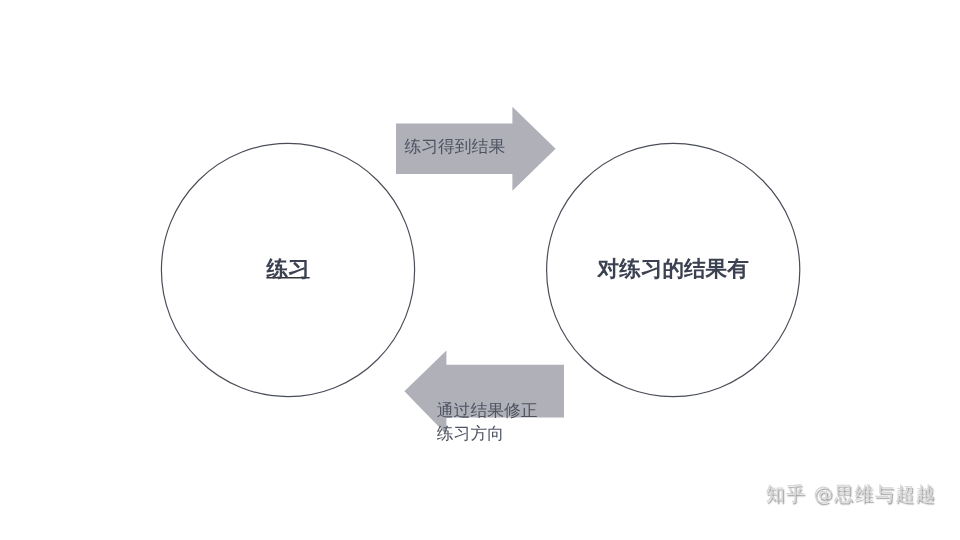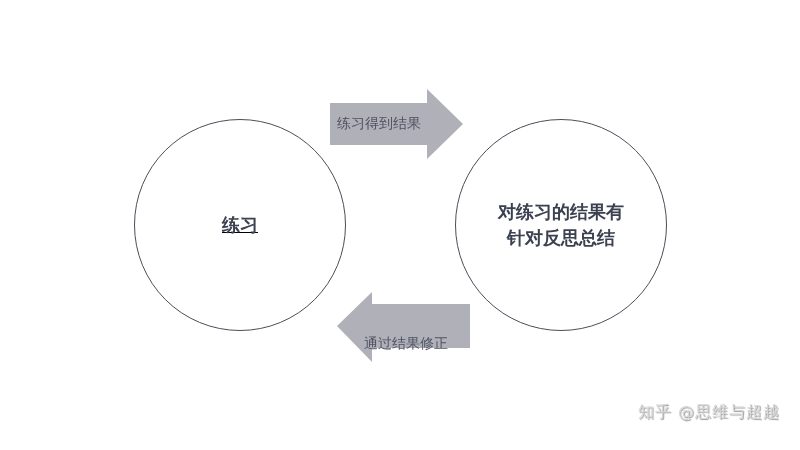--- a/index.html
+++ b/index.html
@@ -17,28 +17,28 @@
 </head>
 <body>
 
 <div class="circle" style="left:134px; top:119px;text-decoration:underline;">
   <div class="circle-text">练习</div>
 </div>
 
 <div class="circle" style="left:455px; top:119px;">
   <div class="circle-text">
     <div>对练习的结果有</div>
-    <div>针对反思总结</div>
   </div>
 </div>
 
 <svg class="arrow" style="left:0; top:0;" width="800" height="450" viewBox="0 0 800 450">
   <polygon points="330,103 427,103 427,89 463,124 427,159 427,145 330,145" fill="#afb0b8"></polygon>
   <polygon points="470,304 372,304 372,292 337,326 372,362 372,348 470,348" fill="#afb0b8"></polygon>
 </svg>
 
 <div class="arrow-label" style="left:337px; top:114px;">练习得到结果</div>
 
 <div class="arrow-label" style="left:364px; top:306px;margin-top:28px;">
   <div>通过结果修正</div>
+  <div>练习方向</div>
 </div>
 
 <div class="watermark">知乎 @思维与超越</div>
 
 </body></html>

